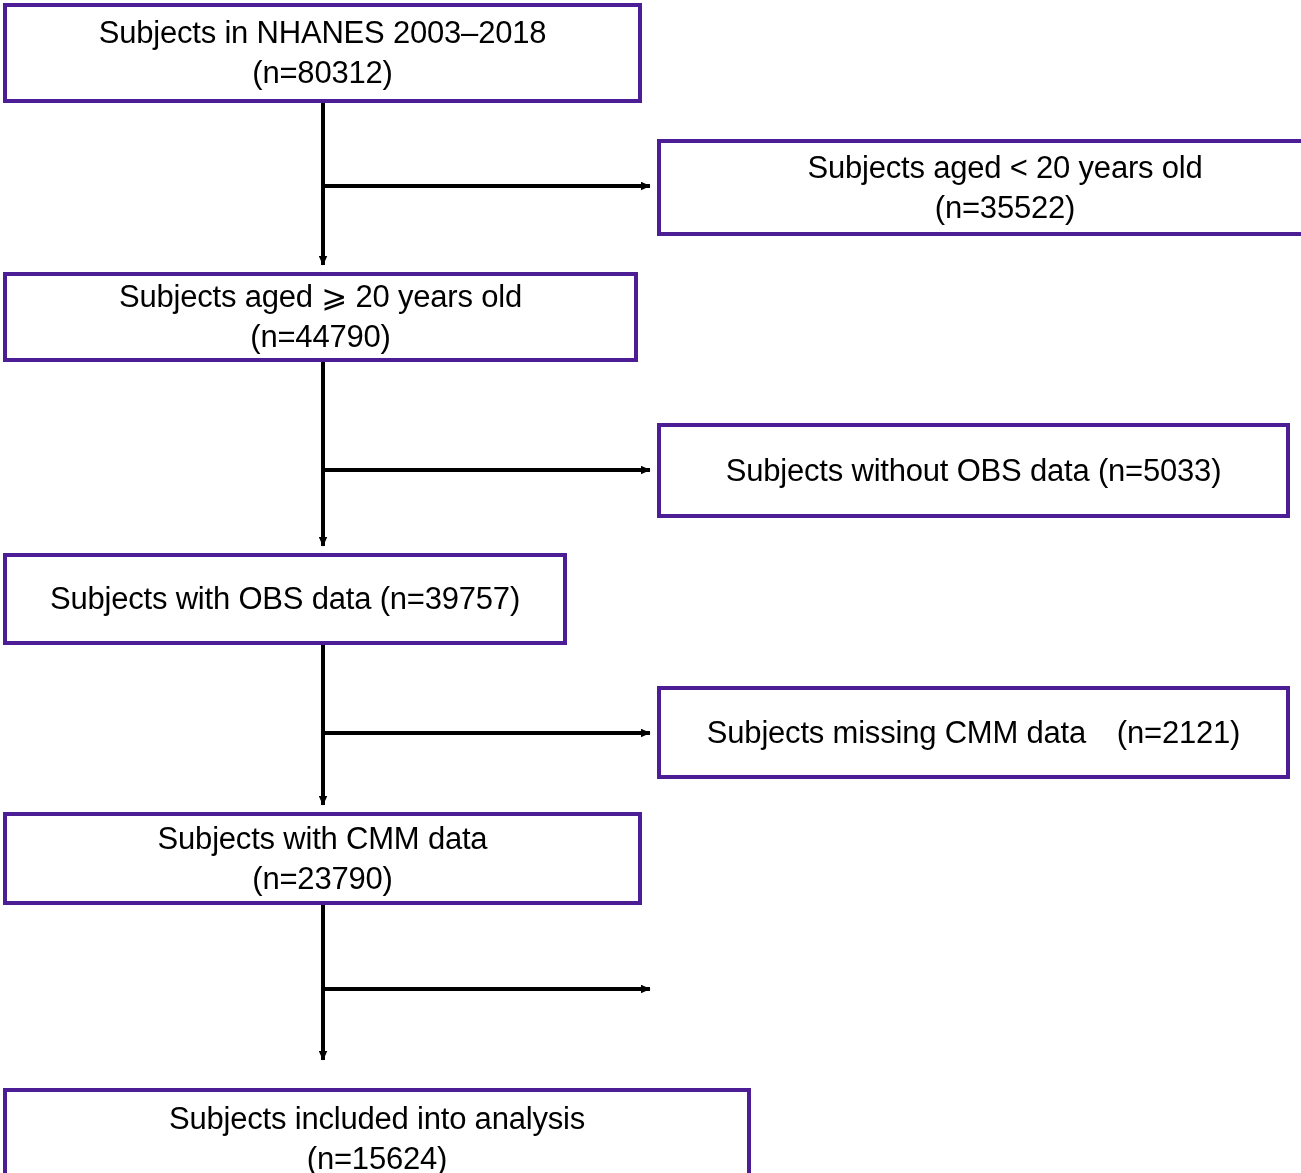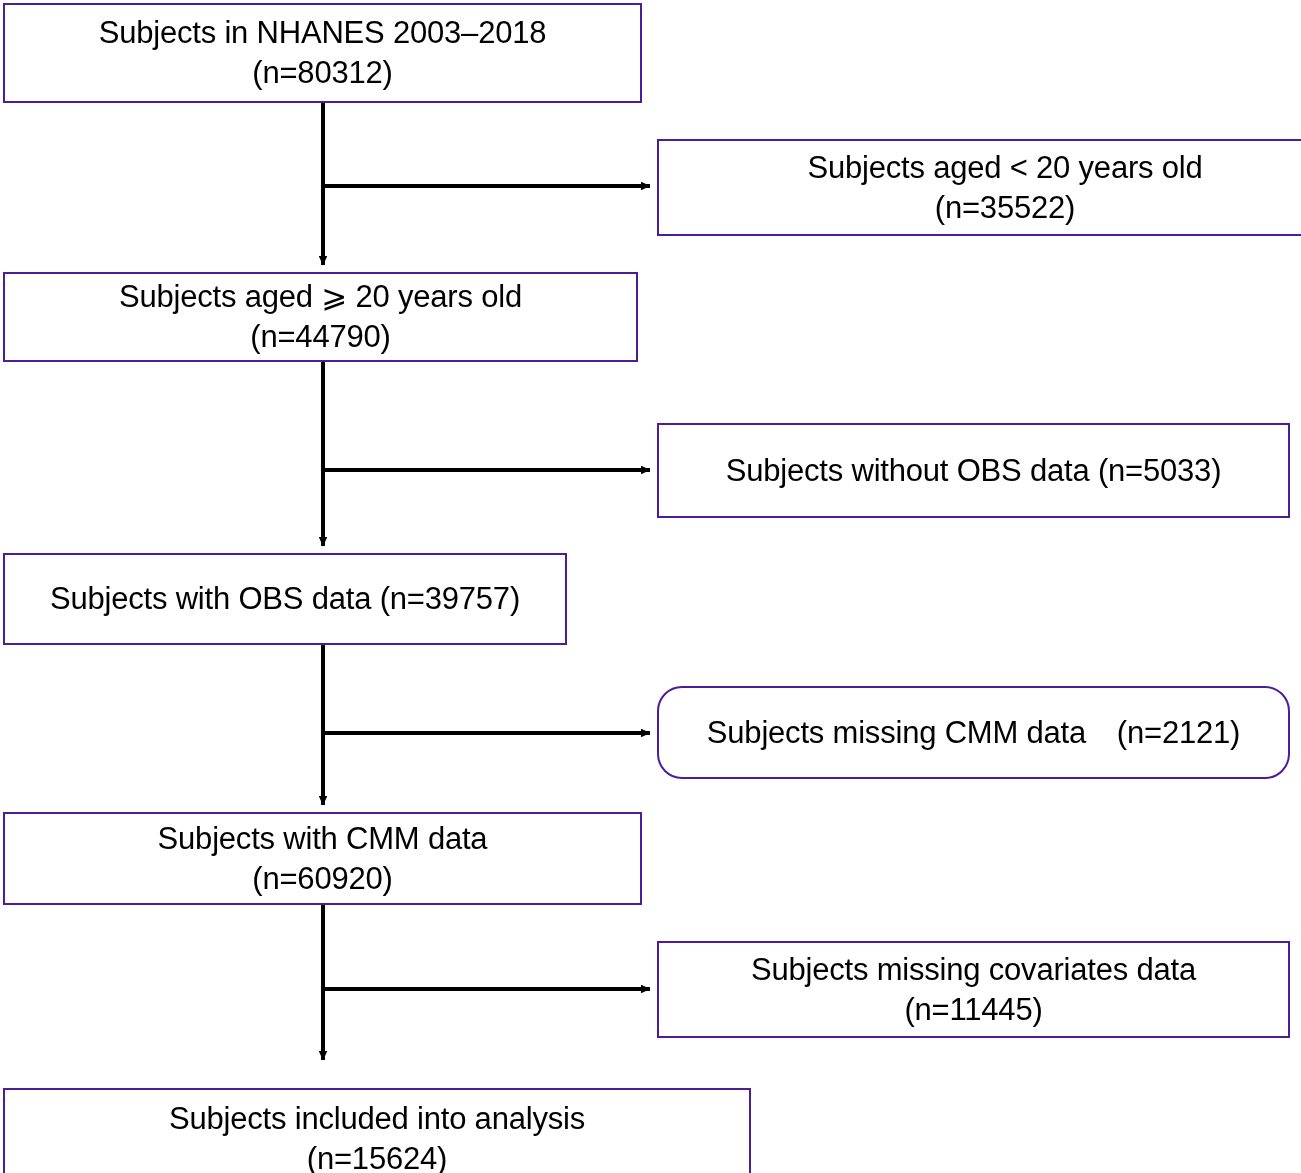--- a/index.html
+++ b/index.html
@@ -19,21 +19,21 @@
     position: absolute;
     left: 0;
     top: 0;
     width: 1301px;
     height: 1173px;
     pointer-events: none;
   }
   .node {
     position: absolute;
     box-sizing: border-box;
-    border: 2px solid #4c1d95;
+    border: 4px solid #4c1d95;
     background: #ffffff;
     display: flex;
     flex-direction: column;
     align-items: center;
     justify-content: center;
     text-align: center;
     color: #000000;
     font-size: 31px;
     line-height: 1.28;
     letter-spacing: -0.2px;
@@ -79,39 +79,35 @@
     <span class="line">Subjects aged ⩾ 20 years old</span>
     <span class="line">(n=44790)</span>
   </div>
 
   <div class="node" style="left:3px; top:553px; width:564px; height:92px;">
     <span class="line">Subjects with OBS data (n=39757)</span>
   </div>
 
   <div class="node" style="left:3px; top:812px; width:639px; height:93px;">
     <span class="line">Subjects with CMM data</span>
-    <span class="line">(n=60920)</span>
+    <span class="line">(n=23790)</span>
   </div>
 
   <div class="node" style="left:3px; top:1088px; width:748px; height:102px;">
     <span class="line">Subjects included into analysis</span>
     <span class="line">(n=15624)</span>
   </div>
 
   <div class="node" style="left:657px; top:139px; width:696px; height:97px;">
     <span class="line">Subjects aged &lt; 20 years old</span>
     <span class="line">(n=35522)</span>
   </div>
 
   <div class="node" style="left:657px; top:423px; width:633px; height:95px;text-align:center;">
     <span class="line">Subjects without OBS data (n=5033)</span>
   </div>
 
-  <div class="node" style="left:657px; top:686px; width:633px; height:93px;border-radius:25px;">
+  <div class="node" style="left:657px; top:686px; width:633px; height:93px;">
     <span class="line">Subjects missing CMM data　(n=2121)</span>
   </div>
 
-  <div class="node" style="left:657px; top:941px; width:633px; height:97px;">
-    <span class="line">Subjects missing covariates data</span>
-    <span class="line">(n=11445)</span>
-  </div>
 
 </div>
 
 </body></html>

